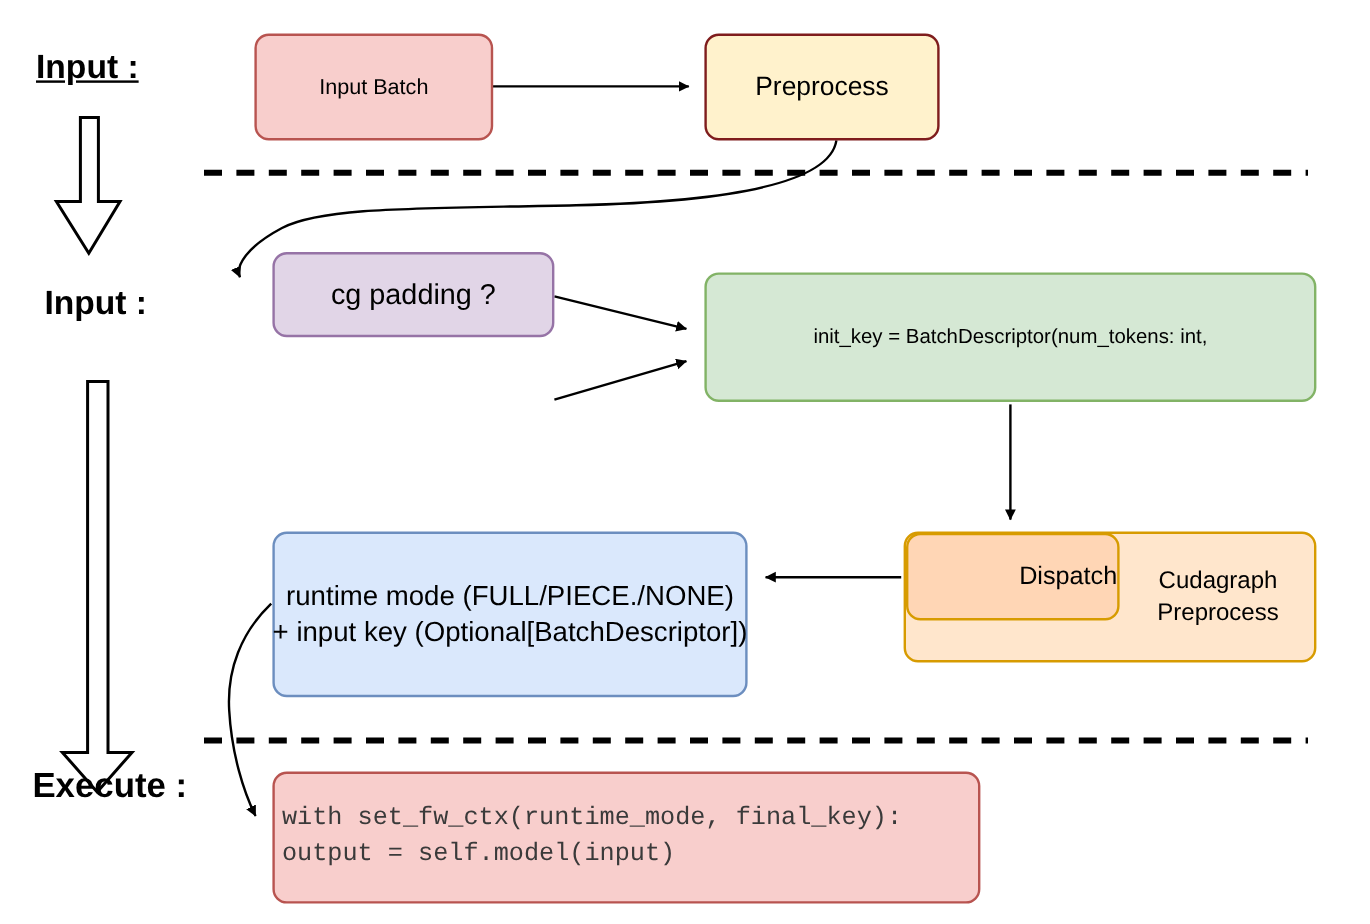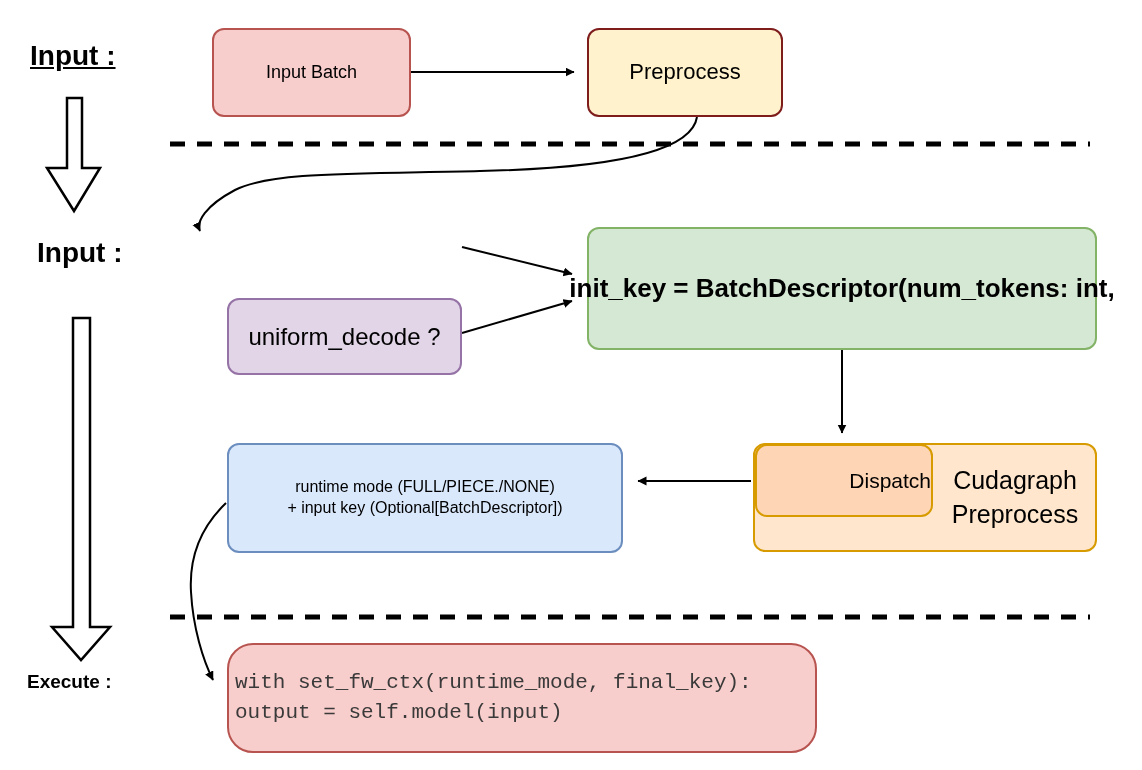--- a/index.html
+++ b/index.html
@@ -35,40 +35,39 @@
   .purple {background:#E1D5E7;border:2px solid #9673A6;}
   .green  {background:#D5E8D4;border:2px solid #82B366;}
   .orange-light{background:#FFE6CC;border:2px solid #D79B00;}
   .orange-dark {background:#FFD6B5;border:2px solid #D79B00;}
   .blue   {background:#DAE8FC;border:2px solid #6C8EBF;}
 
   #input-batch   {left:212px;top:28px; width:199px;height:89px; font-size:18px;}
   #preprocess    {left:587px;top:28px; width:196px;height:89px; font-size:22px;}
   #cg-padding    {left:227px;top:210px;width:235px;height:71px; font-size:24px;}
   #uniform-decode{left:227px;top:298px;width:235px;height:77px; font-size:24px;}
-  #init-key      {left:587px;top:227px;width:510px;height:123px;font-size:26px;font-weight:bold;}
+  #init-key      {left:587px;top:227px;width:510px;height:108px;font-size:17px;}
   #dispatcher-outer{left:753px;top:443px;width:344px;height:109px;}
   #dispatch-inner{left:755px;top:444px;width:178px;height:73px;font-size:21px;align-items:flex-end;}
-  #dispatcher-label{left:933px;top:443px;width:164px;height:109px;font-size:25px;background:transparent;border:none;line-height:1.35;}
-  #runtime-mode  {left:227px;top:443px;width:396px;height:110px;font-size:16px;}
+  #dispatcher-label{left:933px;top:443px;width:164px;height:109px;font-size:20px;background:transparent;border:none;line-height:1.35;}
+  #runtime-mode  {left:227px;top:443px;width:396px;height:138px;font-size:23px;}
   #execute-code  {
     left:227px;top:643px;width:590px;height:110px;
     font-family:"Liberation Mono", monospace;
     font-size:21px;color:#3a3a3a;
     align-items:flex-start;
     justify-content:center;
     text-align:center;
     padding-left:6px;
     line-height:1.45;
-    border-radius:26px;
   }
   .pre{white-space:pre;}
   #input-label  {left:30px;top:40px;text-decoration:underline;}
   #plan-label   {left:37px;top:237px;}
-  #execute-label{left:27px;top:671px;font-size:19px;}
+  #execute-label{left:27px;top:639px;font-size:29px;}
   svg#wires{position:absolute;left:0;top:0;width:1142px;height:770px;pointer-events:none;}
 </style>
 </head>
 <body>
 
 <div id="canvas">
 
   <svg id="wires" viewBox="0 0 1142 770">
     <defs>
       <marker id="arrow" markerWidth="12" markerHeight="12" refX="8.5" refY="4.5" orient="auto" markerUnits="userSpaceOnUse">
@@ -96,24 +95,24 @@
   <div class="stage-label" id="execute-label">Execute :</div>
 
   <div class="node red" id="input-batch">
     <div>Input Batch</div>
   </div>
 
   <div class="node yellow" id="preprocess">
     <div>Preprocess</div>
   </div>
 
+  <div class="node purple" id="cg-padding">
+    <div>cg padding ?</div>
+  </div>
 
-  <div class="node purple" id="uniform-decode">
-    <div>uniform_decode ?</div>
-  </div>
 
   <div class="node green" id="init-key">
     <div>init_key = BatchDescriptor(num_tokens: int,</div>
   </div>
 
   <div class="node orange-light" id="dispatcher-outer"></div>
 
   <div class="node orange-dark" id="dispatch-inner">
     <div>Dispatch</div>
   </div>

